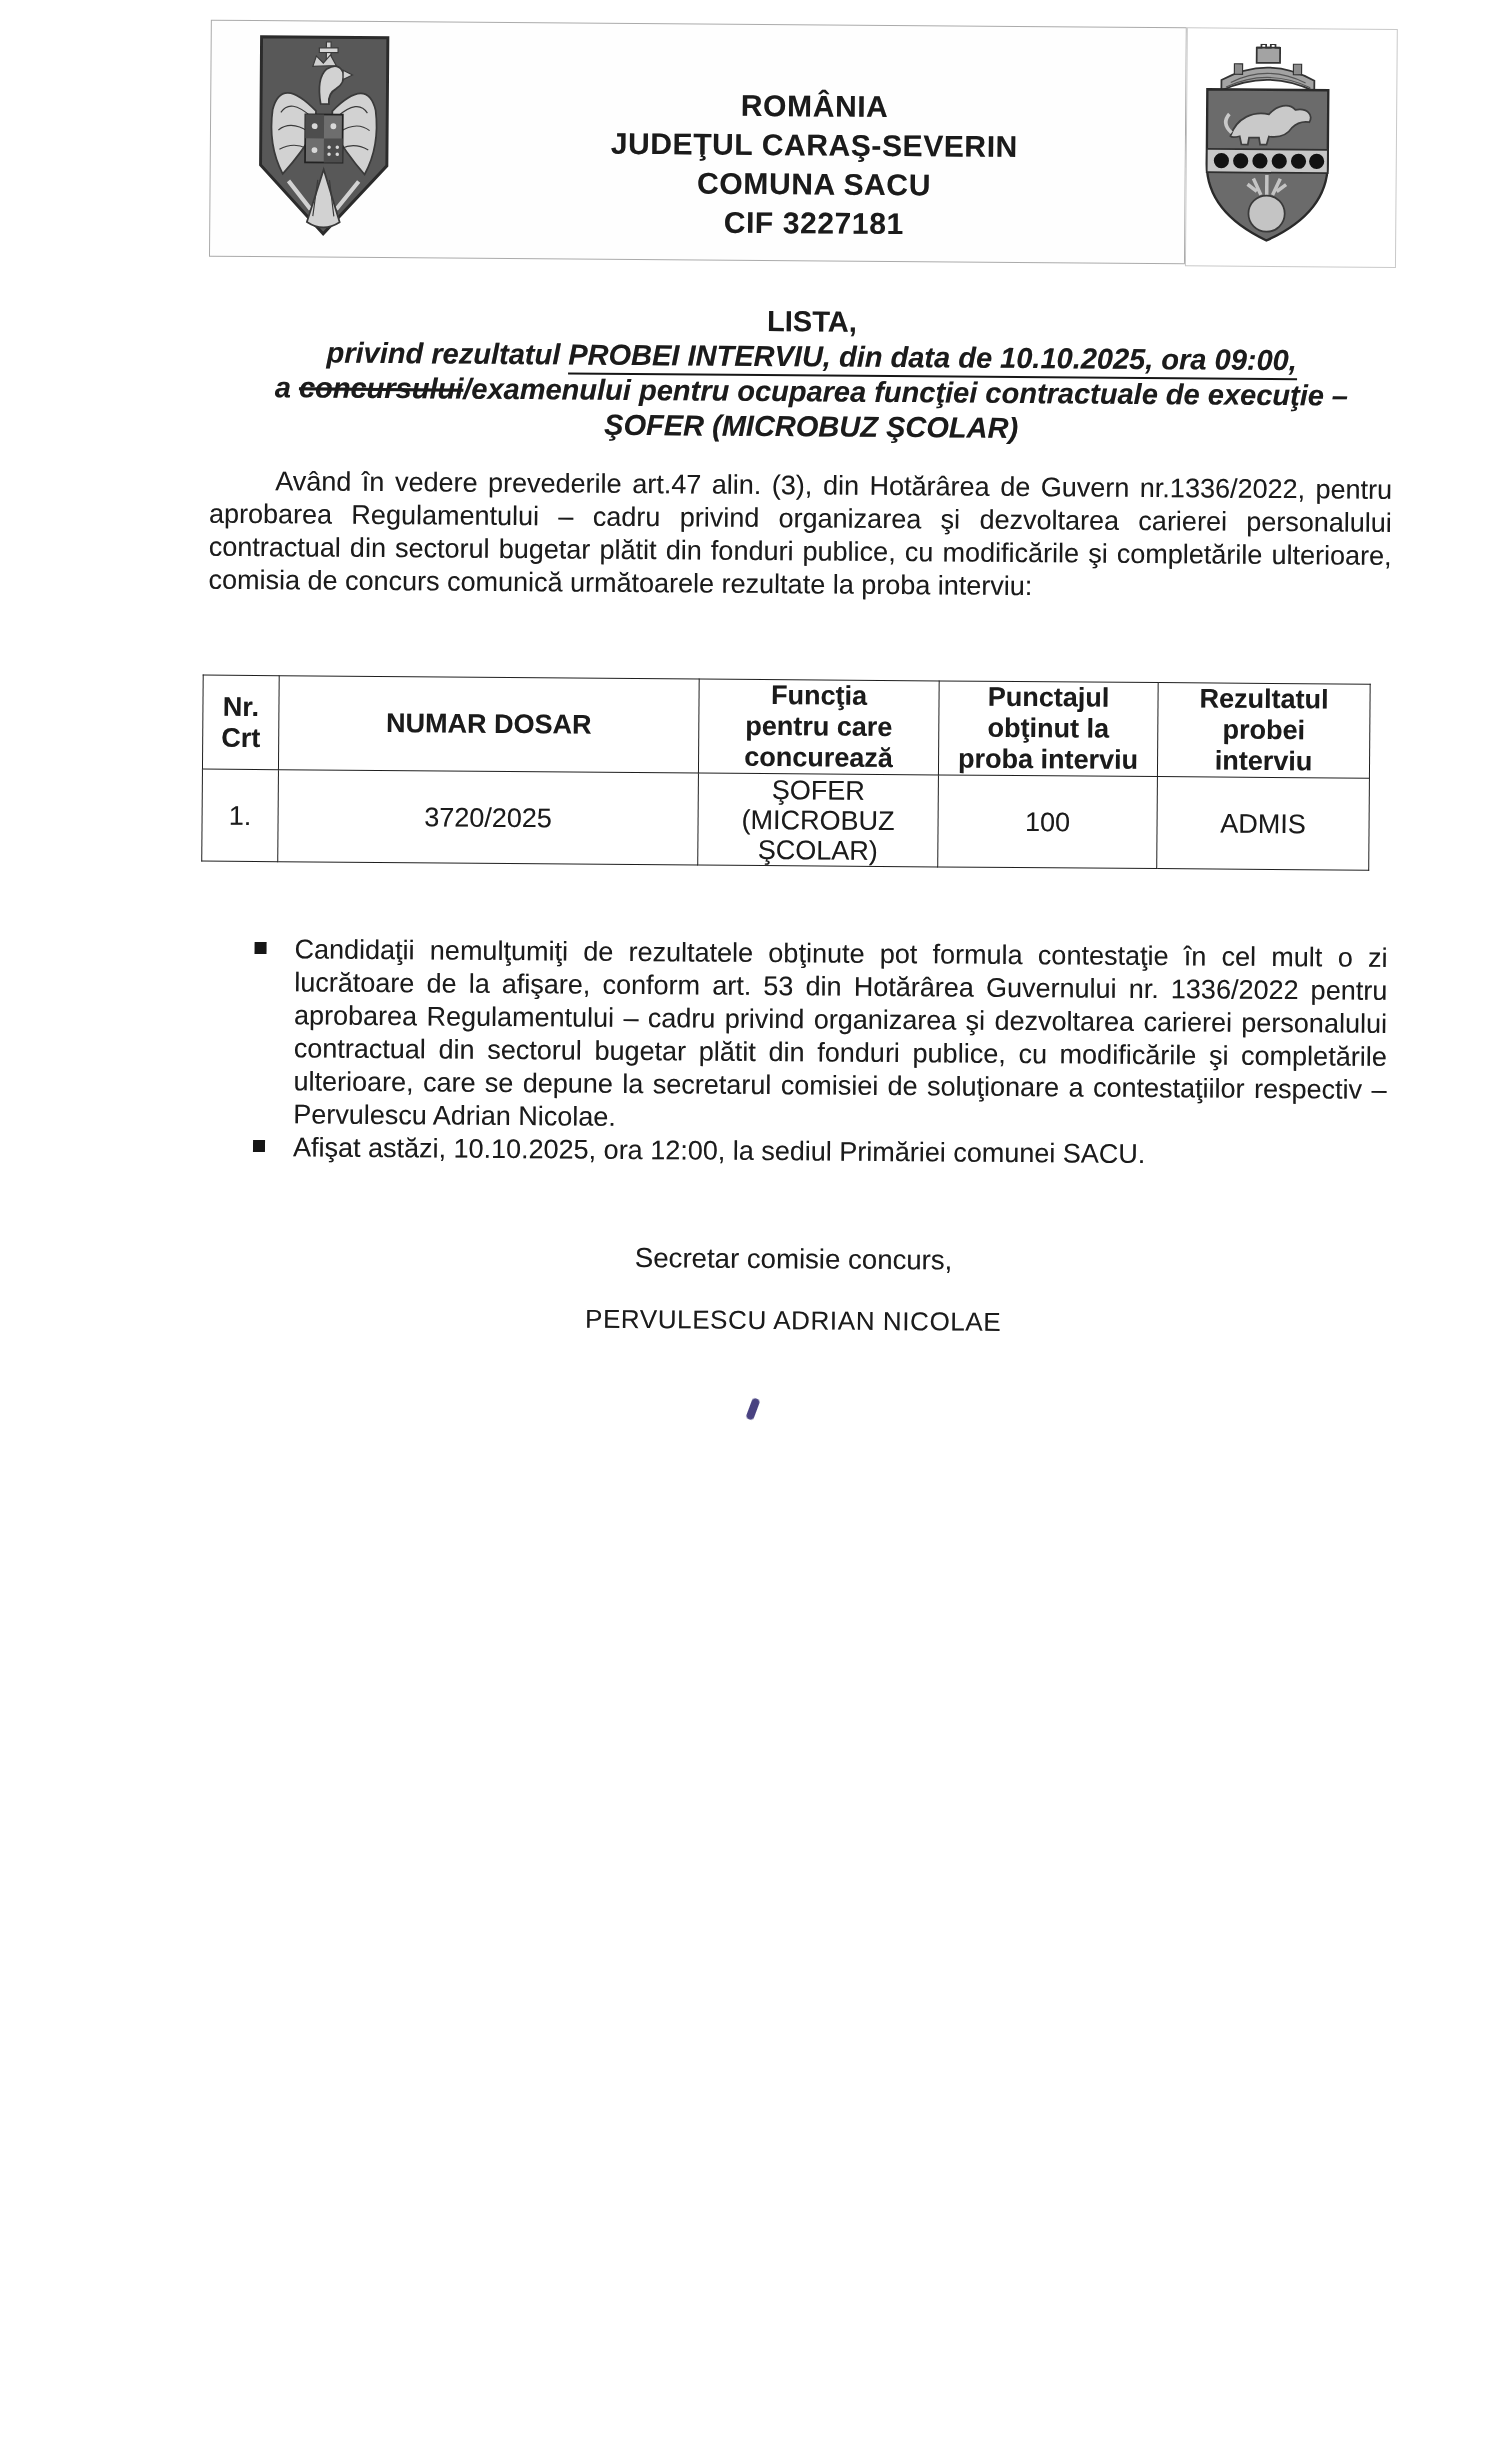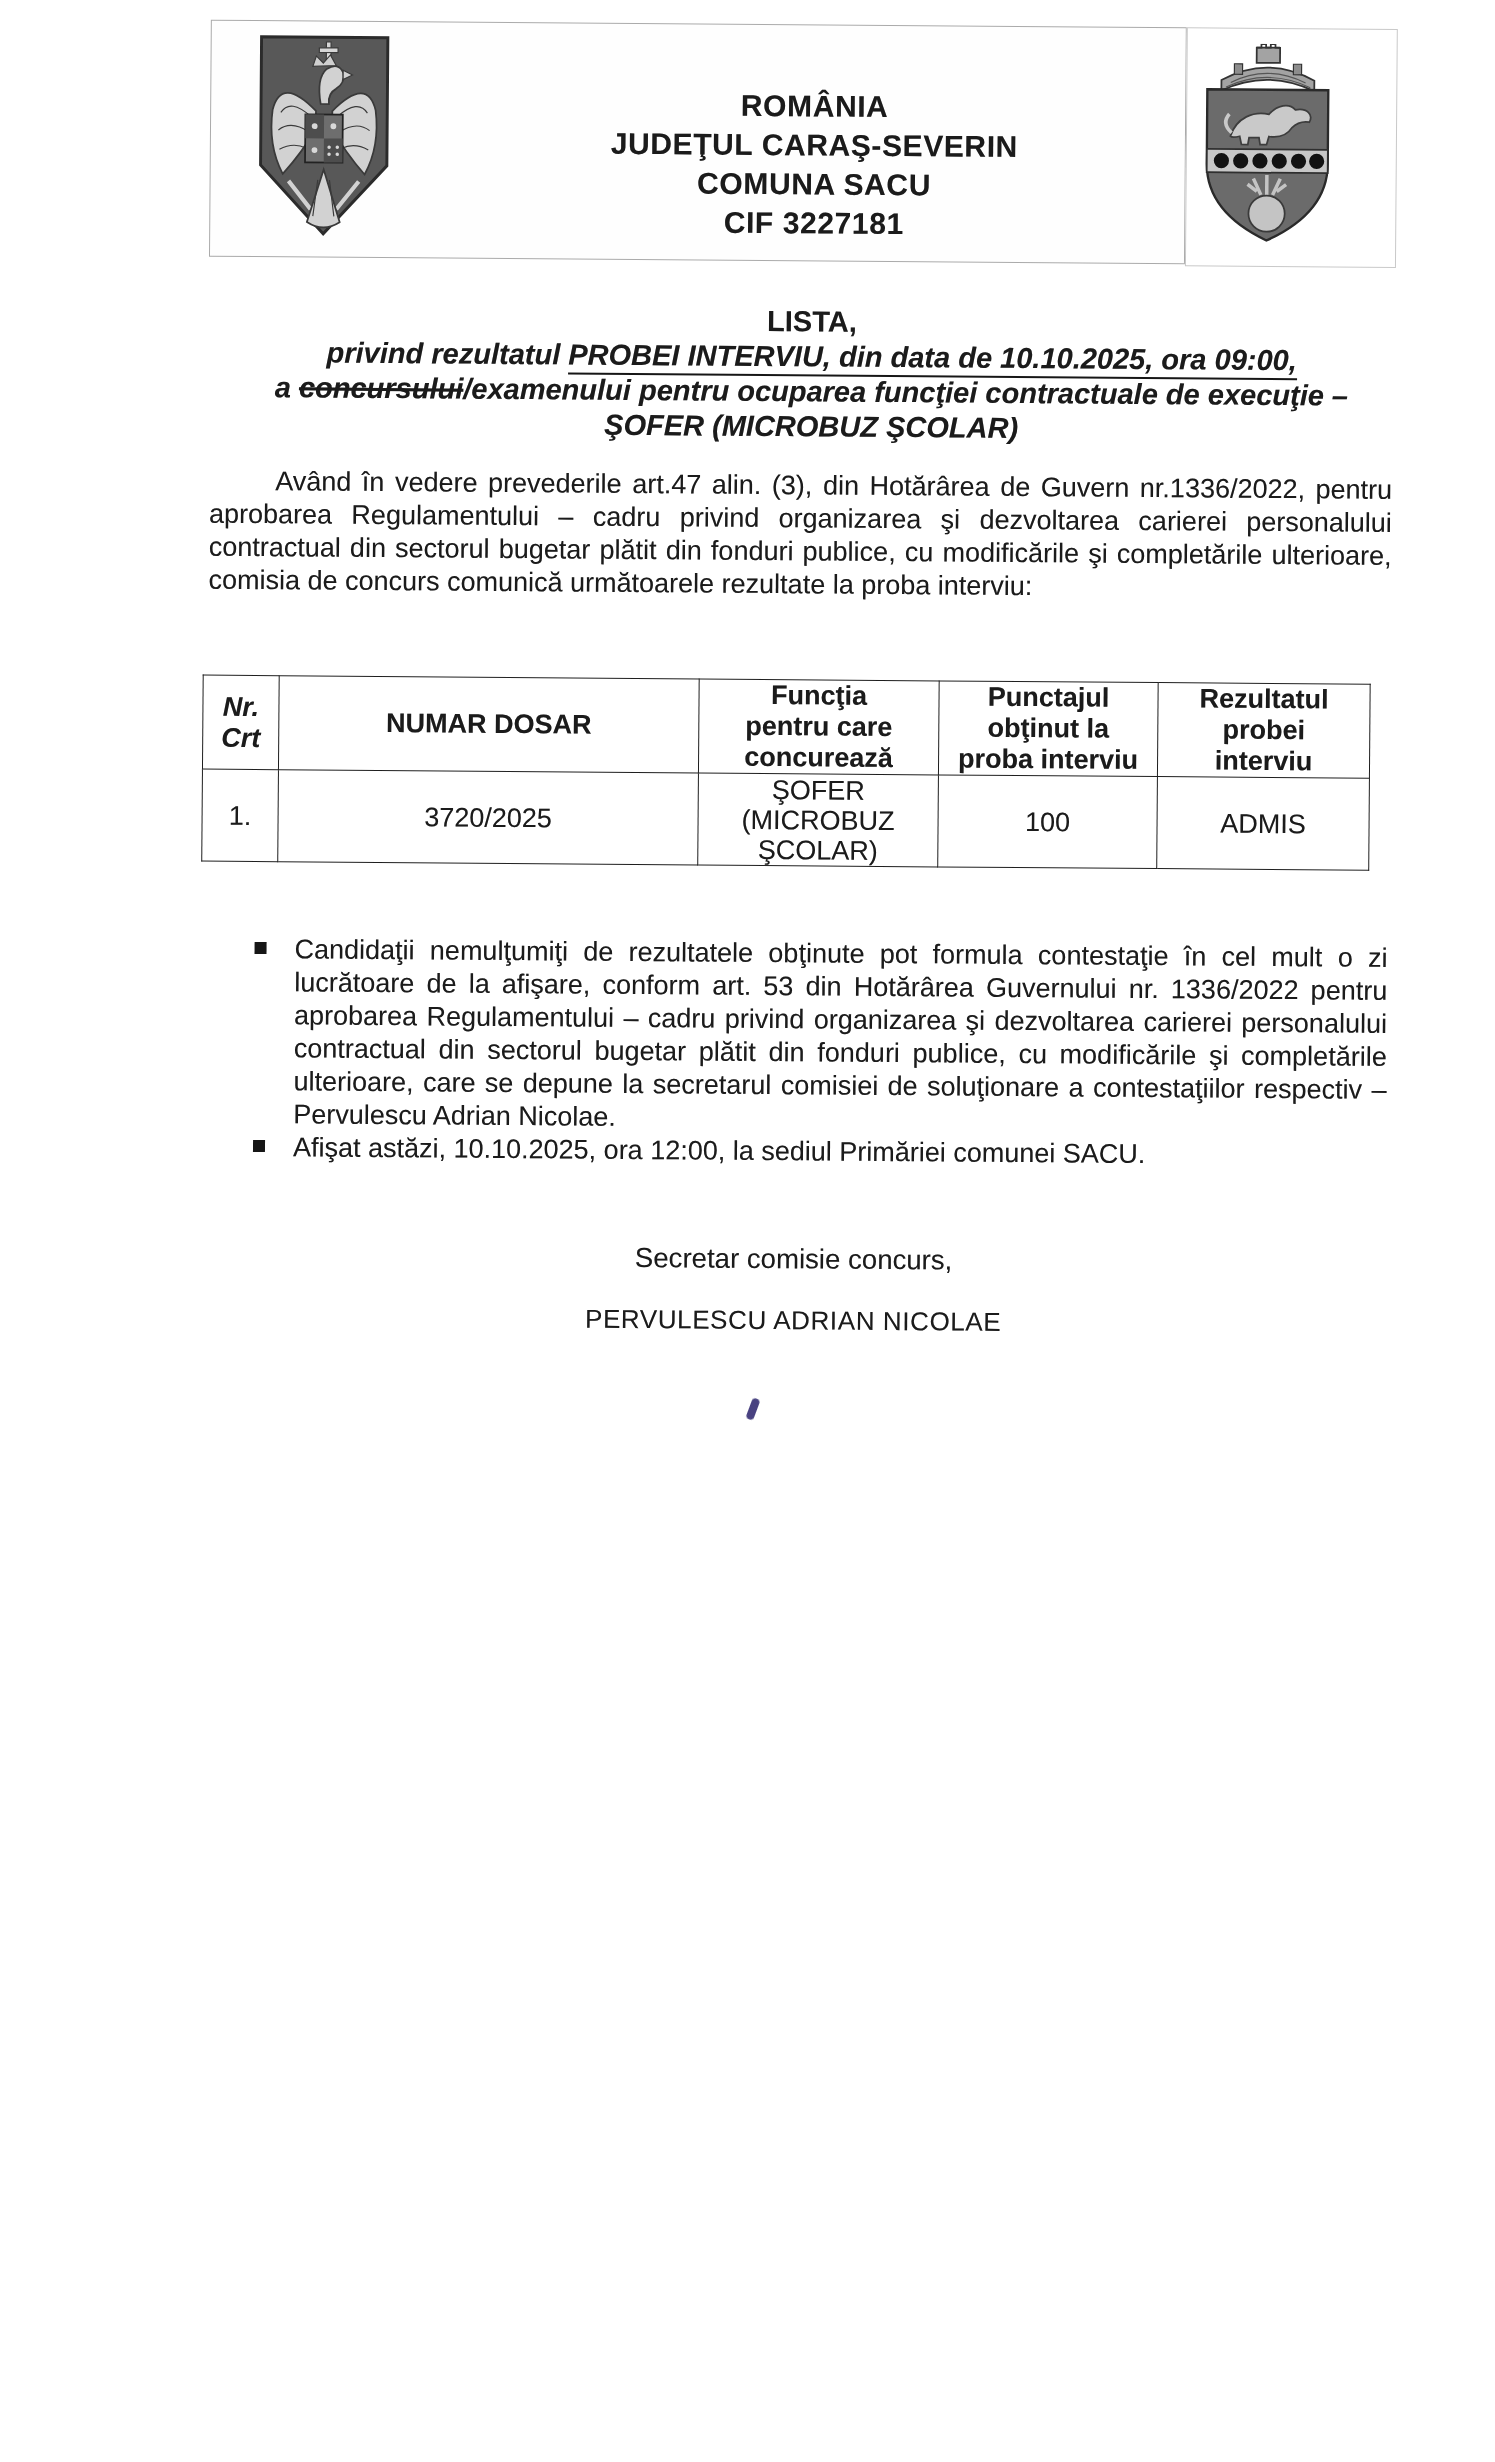--- a/index.html
+++ b/index.html
@@ -46,21 +46,21 @@
   table.results{
     position:absolute;left:208px;top:673px;width:1167px;
     border-collapse:collapse;table-layout:fixed;
   }
   table.results th, table.results td{
     border:1.8px solid #1f1f1f;white-space:pre-line;
     text-align:center;vertical-align:middle;padding:0;
   }
   table.results th{font-size:27px;font-weight:bold;line-height:31px;height:93px;}
   table.results td{font-size:27px;line-height:30px;height:91px;}
-  th.cell-nr{text-align:left;padding-left:17.6px;font-style:italic;}
+  th.cell-nr{text-align:left;padding-left:17.6px;}
   td.cell-nr{padding-top:13px;}
   td.cell-dosar{padding-top:53px;}
   td.cell-punctaj,td.cell-rezultat{padding-top:21px;}
   
   .notes{position:absolute;left:261px;top:931px;width:1134px;}
   .note{
     position:relative;padding-left:41px;font-size:27px;line-height:33px;
     text-align:justify;
   }
   .note .sq{

